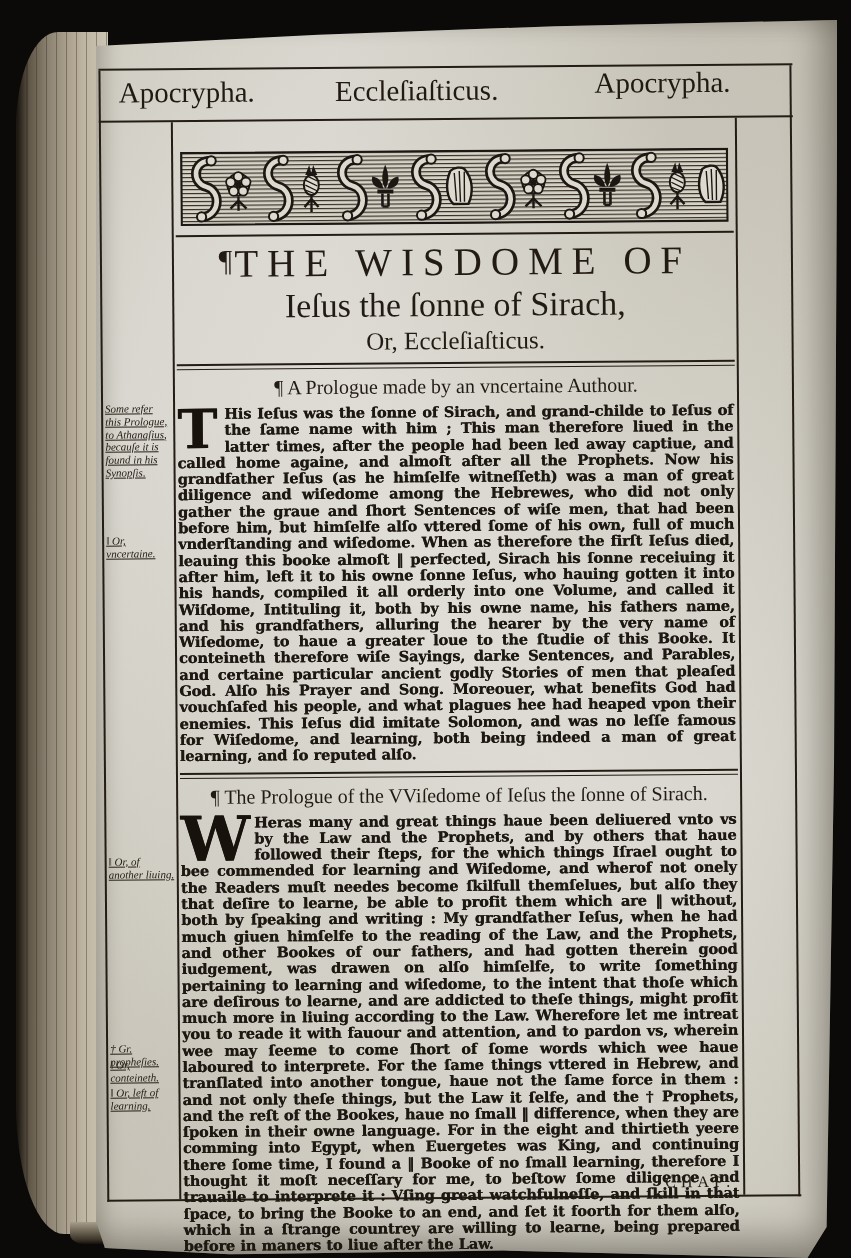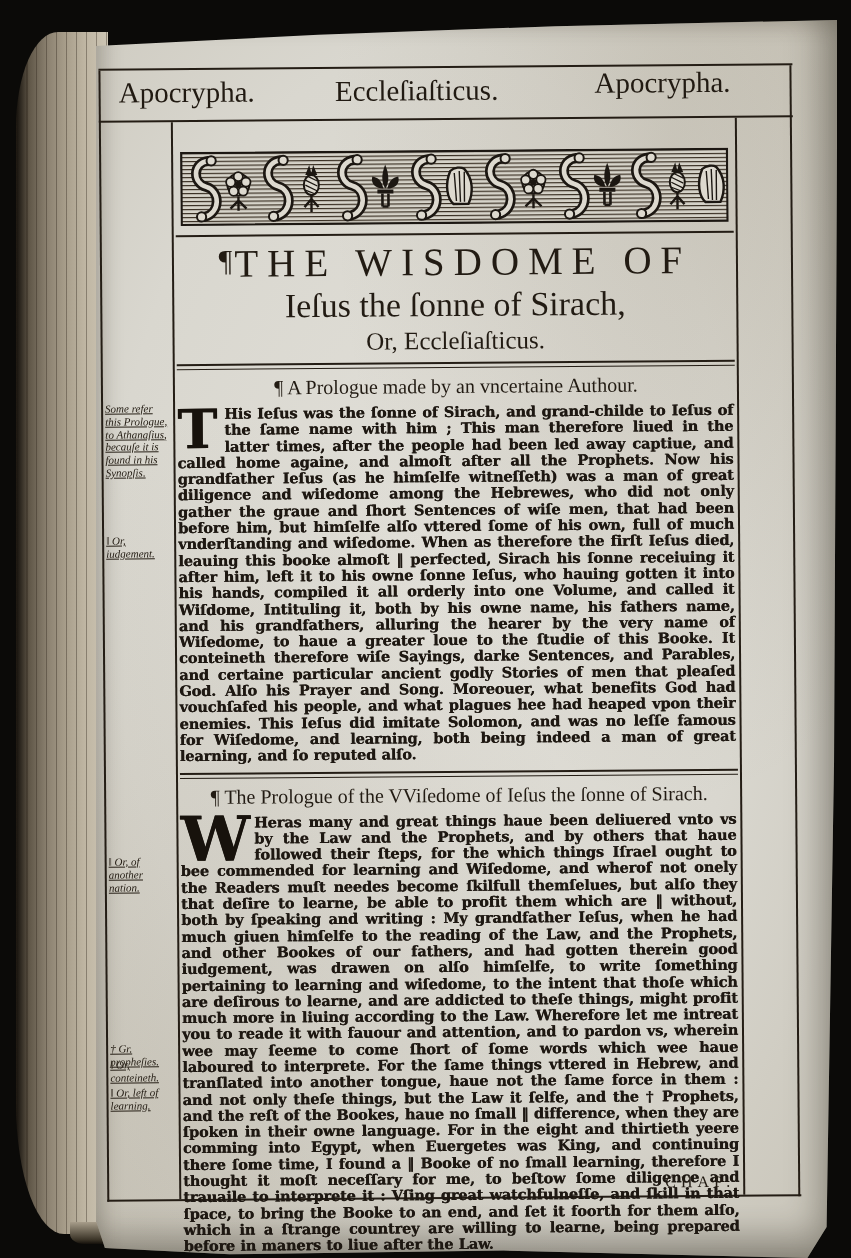--- a/index.html
+++ b/index.html
@@ -126,22 +126,22 @@
     <div class="hrule under-header"></div>
 
     <div class="vrule outer-left"></div>
     <div class="vrule inner-left"></div>
     <div class="vrule inner-right"></div>
     <div class="vrule outer-right"></div>
     <div class="hrule bottom"></div>
 
     <div class="notes-col">
       <div class="mnote n0">Some refer this Prologue, to Athanaſius, becauſe it is found in his Synopſis.</div>
-      <div class="mnote n1">‖ Or, iudgement.</div>
-      <div class="mnote n2">‖ Or, of another nation.</div>
+      <div class="mnote n1">‖ Or, vncertaine.</div>
+      <div class="mnote n2">‖ Or, of another liuing.</div>
       <div class="mnote n3">† Gr. propheſies.</div>
       <div class="mnote n4">‖ Or, conteineth.</div>
       <div class="mnote n5">‖ Or, left of learning.</div>
     </div>
 
     <div class="main-col">
 
       <svg class="headpiece" width="548" height="74" viewBox="0 0 548 74" aria-hidden="true">
         <defs>
           <pattern id="hatch" width="5" height="4" patternUnits="userSpaceOnUse">

